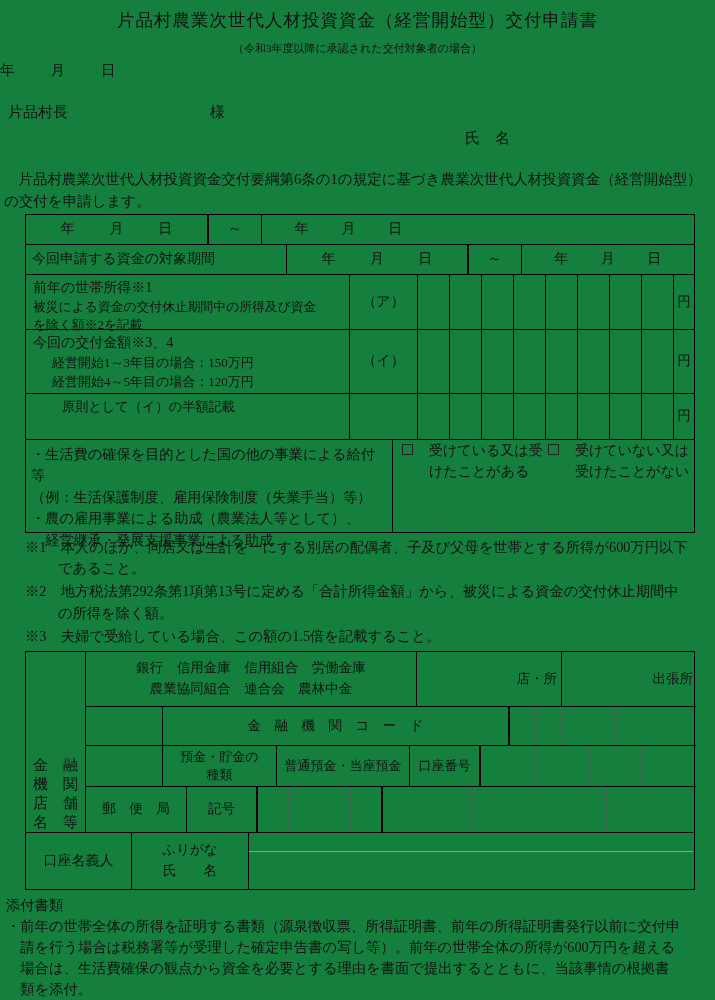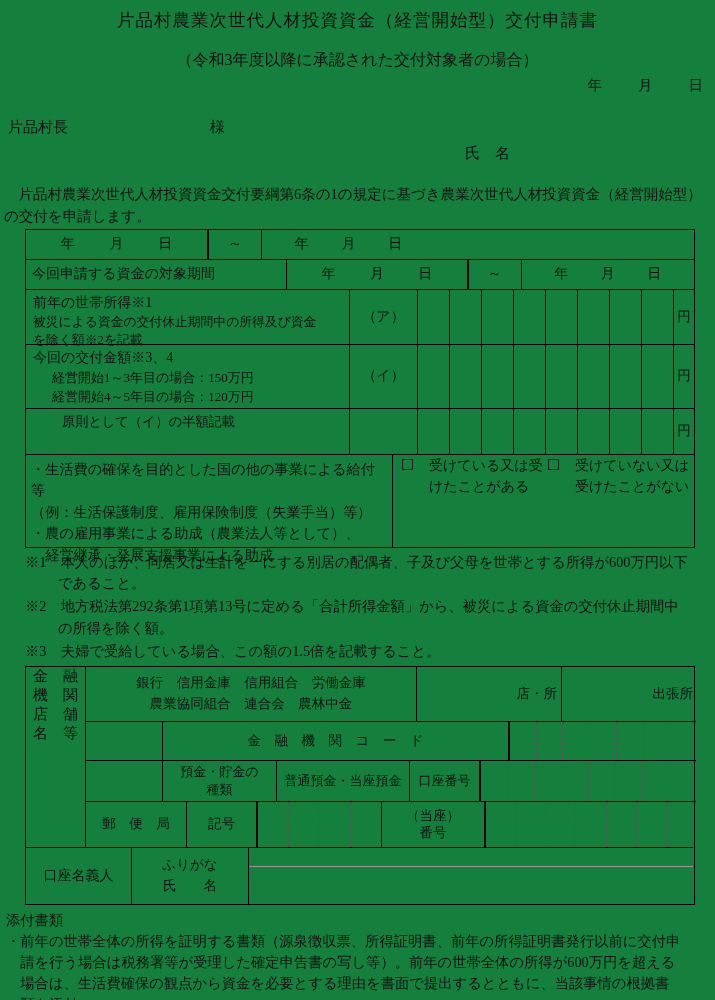--- a/index.html
+++ b/index.html
@@ -3,22 +3,22 @@
 <meta charset="utf-8">
 <style>
   * { margin:0; padding:0; box-sizing:border-box; }
   body { background:#888; }
   .page {
     width:715px; height:1000px; background:#15803d; color:#111;
     font-family:"Liberation Serif","DejaVu Serif",serif;
     position:relative; margin:0 auto; overflow:hidden;
   }
   .title { text-align:center; font-size:17.5px; padding-top:8px; letter-spacing:1px; }
-  .subtitle { text-align:center; font-size:16px; margin-top:18px; }
-  .dateline { text-align:right; font-size:14.5px; padding-right:12px; margin-top:5px; }
+  .subtitle { text-align:center; font-size:11px; margin-top:9px; }
+  .dateline { font-size:14.5px; padding-right:12px; margin-top:5px; }
   .dateline span { display:inline-block; }
   .dateline .dm { margin-left:36px; }
   .addr-row { margin-top:23px; padding-left:8px; font-size:15px; }
   .addr-row .honor { margin-left:142px; }
   .name-row { margin-top:7px; padding-left:465px; font-size:15px; }
   .intro { margin:21px 4px 0 4px; font-size:14.5px; line-height:1.5; }
 
   
   .mtable { margin:1px 0 0 25px; width:670px; border:1.5px solid #000; font-size:14px; }
   .mrow { display:flex; border-bottom:1px solid #000; }
@@ -46,21 +46,21 @@
   .opt-text { width:119px; line-height:1.5; }
 
   
   .notes { margin:4px 0 0 25px; width:668px; font-size:14.3px; }
   .note { padding-left:2.3em; text-indent:-2.3em; line-height:1.5; margin-bottom:2px; }
 
   
   .bank-title { margin:11px 0 0 30px; font-size:14.5px; }
   .btable { margin:3px 0 0 25px; width:670px; border:1.5px solid #000; font-size:13.5px; display:flex; }
   .b-side { width:60px; border-right:1px solid #000; display:flex; flex-direction:column;
-            justify-content:flex-start; align-items:center; font-size:15px; height:180px; }
+            justify-content:flex-end; align-items:center; font-size:15px; height:180px; }
   .b-right { flex:1; }
   .brow { display:flex; border-bottom:1px solid #000; }
   .brow > div { border-left:1px solid #000; }
   .brow > div:first-child { border-left:none; }
   .br1 { height:55px; }
   .c-types { width:330px; display:flex; flex-direction:column; justify-content:center; text-align:center; line-height:1.55; }
   .c-branch { width:145px; display:flex; align-items:center; justify-content:flex-end; padding-right:4px; }
   .c-office { flex:1; display:flex; align-items:center; justify-content:flex-end; padding-right:3px; }
   .br2 { height:39px; }
   .c-spacer { width:76px; border-left:none !important; }
@@ -279,24 +279,20 @@
           </div>
           <div class="brow br4" style="border-bottom:none;">
             <div class="c-post">郵　便　局</div>
             <div class="c-sym">記号</div>
             <div class="dgroup symgroup">
               <div class="dashcell"></div>
               <div class="dashcell"></div>
               <div class="dashcell"></div>
               <div class="dashcell"></div>
             </div>
-            <div class="c-toza">
-              <div>（当座）</div>
-              <div>番号</div>
-            </div>
             <div class="dgroup">
               <div class="dashcell"></div>
               <div class="dashcell"></div>
               <div class="dashcell"></div>
               <div class="dashcell"></div>
               <div class="dashcell"></div>
               <div class="dashcell"></div>
               <div class="dashcell"></div>
             </div>
           </div>

